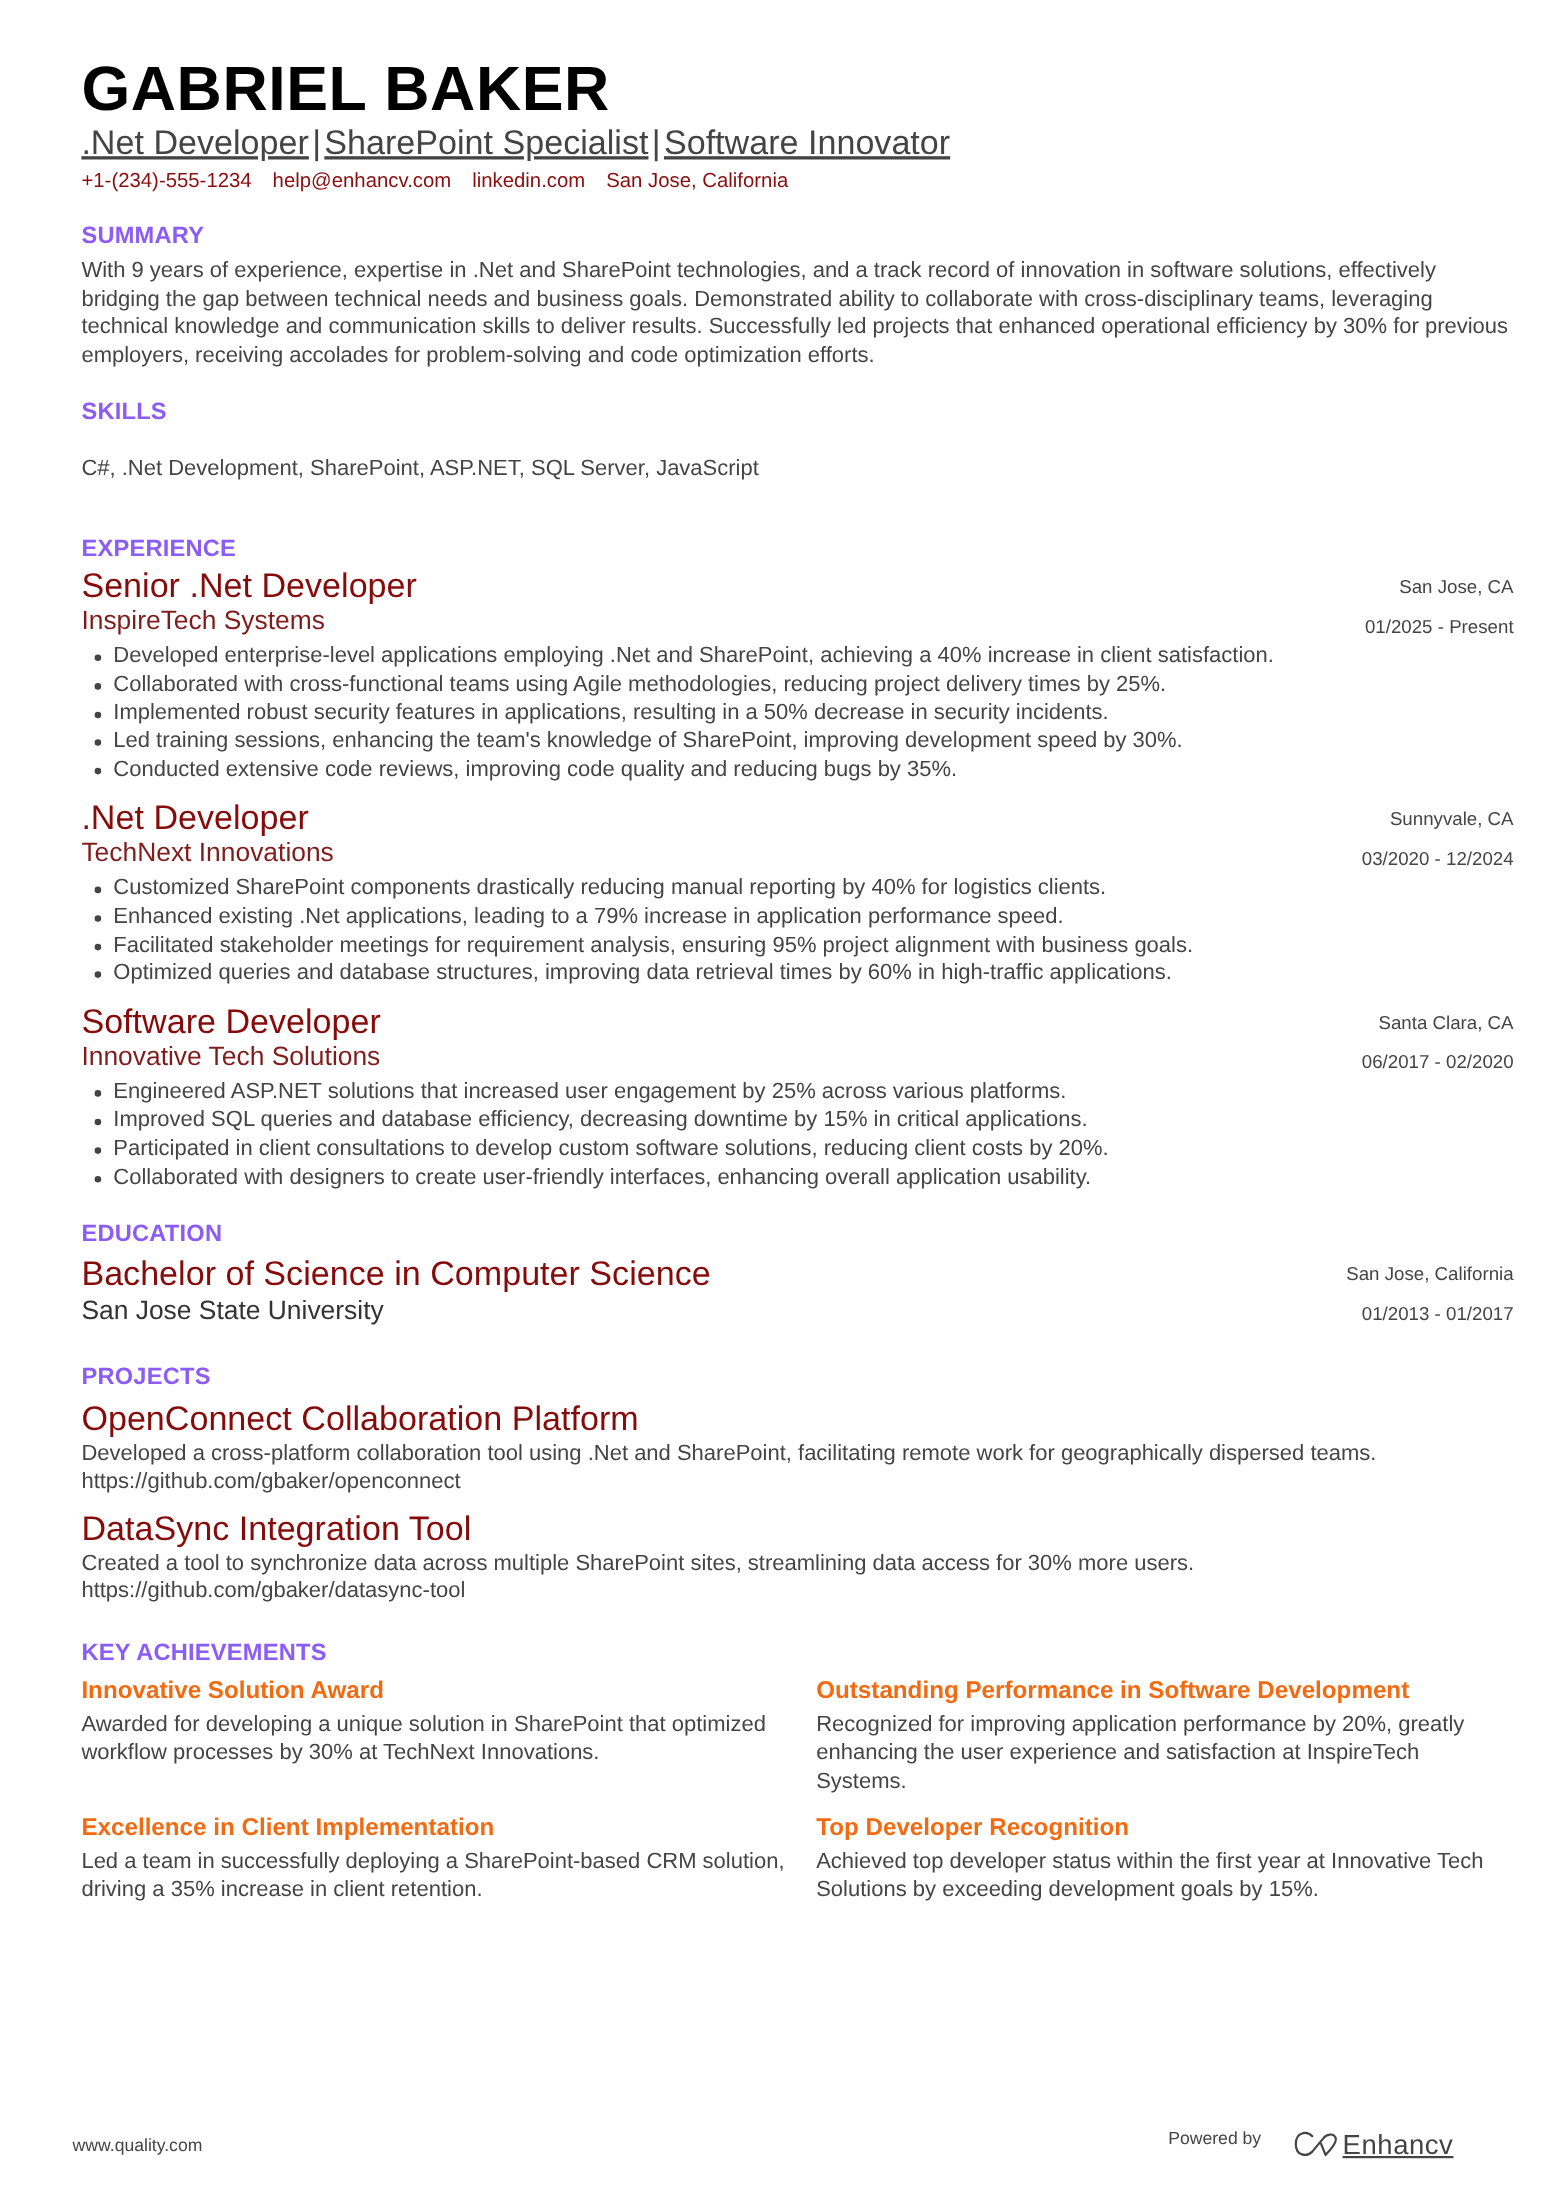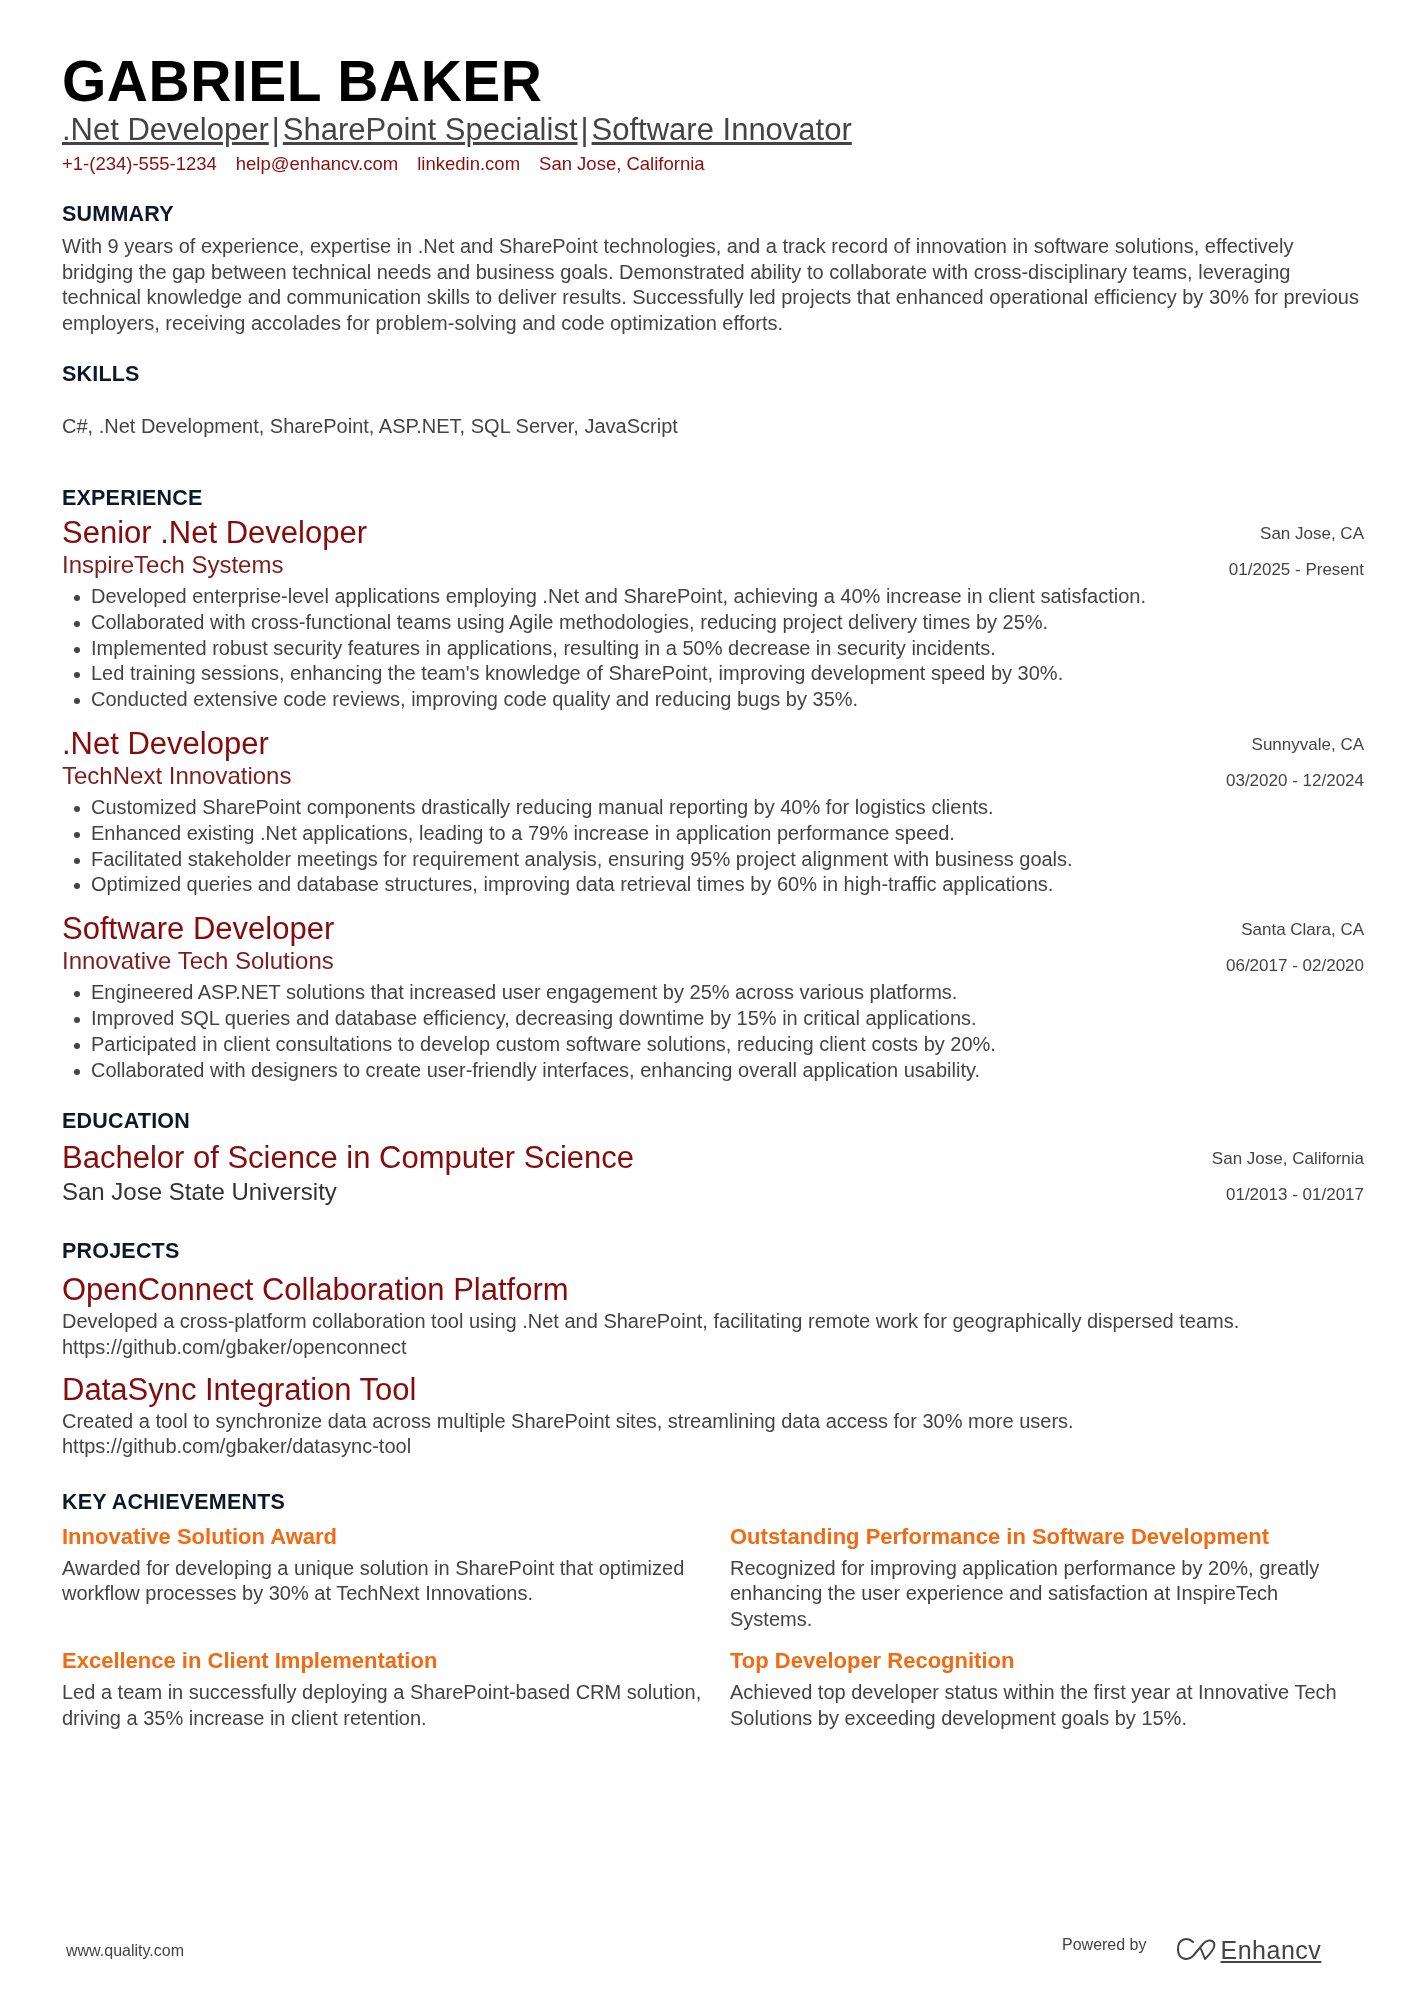--- a/index.html
+++ b/index.html
@@ -3,33 +3,33 @@
 <meta charset="utf-8">
 <style>
   * { box-sizing: border-box; margin: 0; padding: 0; }
   html, body { width: 1410px; height: 1995px; background: #ffffff; }
   body {
     font-family: "Liberation Sans", "DejaVu Sans", sans-serif;
     color: #404040;
     position: relative;
     overflow: hidden;
   }
-  .page { position: absolute; left: 62px; top: 48px; width: 1302px; }
+  .page { position: absolute; left: 74px; top: 48px; width: 1302px; }
 
   .name {
     font-size: 57px; font-weight: 700; color: #000; line-height: 66px;
     letter-spacing: 0.5px;
   }
   .tagline { font-size: 31px; color: #444; line-height: 40px; margin-top: -4px; text-decoration: underline; }
   .tagline .sep { color: #444; padding: 0 3px; }
   .contacts { display: flex; gap: 19px; margin-top: 2px; font-size: 18.5px; line-height: 24px; }
   .contacts span { color: #8a0e0e; }
 
   .section-title {
-    font-size: 21.5px; font-weight: 700; color: #0f172a; line-height: 28px;
+    font-size: 21.5px; font-weight: 700; color: #8b5cf6; line-height: 28px;
     letter-spacing: 0.2px;
   }
   .body-text { font-size: 20px; line-height: 25.6px; color: #444; }
 
   #summary { margin-top: 24px; }
   #summary .body-text { margin-top: 6px; }
 
   #skills { margin-top: 24px; }
   #skills .body-text { margin-top: 26px; }
 

